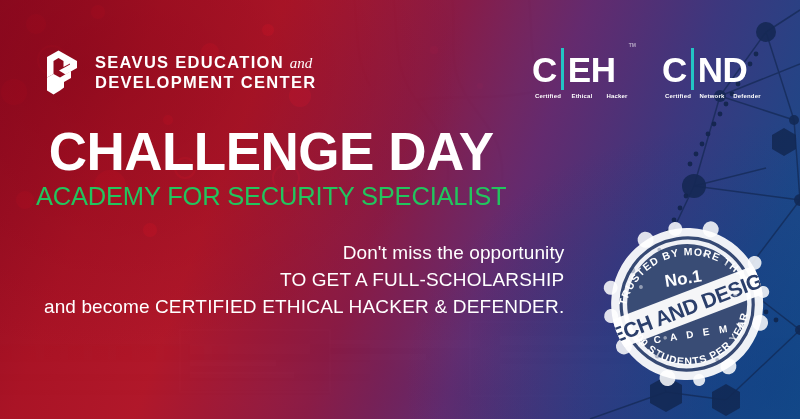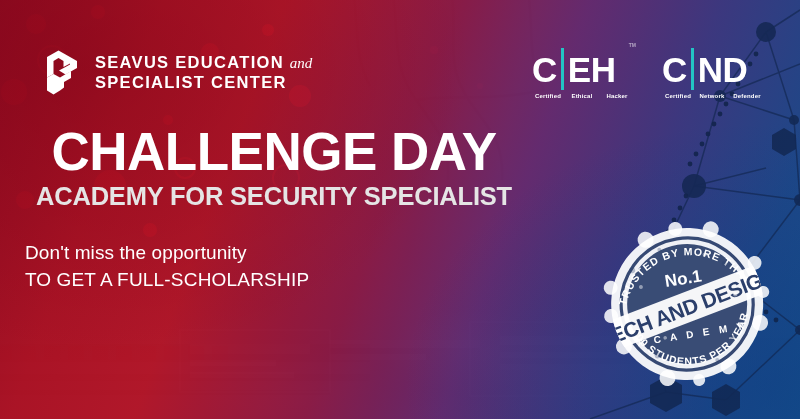--- a/index.html
+++ b/index.html
@@ -103,26 +103,26 @@
 
   
   .headline{position:absolute;left:36px;top:127px;}
   .h-main{
     color:#fff;font-size:53px;font-weight:800;letter-spacing:-0.5px;
     line-height:0.96;white-space:nowrap;
     font-stretch:expanded;
     text-align:center;
   }
   .h-sub{
-    color:#e5e5e5;font-size:25.5px;font-weight:700;letter-spacing:-0.2px;
+    color:#22c55e;font-size:25.5px;font-weight:400;letter-spacing:-0.2px;
     line-height:1.1;margin-top:4px;white-space:nowrap;
   }
 
   
-  .copy{position:absolute;left:25px;top:240px;color:#fff;}
+  .copy{position:absolute;left:44px;top:240px;color:#fff;text-align:right;}
   .copy-line{font-size:19px;line-height:1.42;white-space:nowrap;letter-spacing:.1px;}
   .copy-line.l1{font-weight:400;}
   .copy-line.l2{font-weight:400;}
   .copy-line.l3{font-weight:400;}
   .copy-line b{font-weight:400;letter-spacing:.2px;}
 
   
   .stamp{
     position:absolute;left:598px;top:218px;width:178px;height:170px;
     transform:rotate(-9deg);
@@ -274,21 +274,21 @@
         <path d="M34,9 L41,13 L41,20 L29.5,26.5 L23,22.5 L29.5,19 L34,16.5 Z"></path>
         <path d="M17.5,26 L24,29.5 L24,42.5 L17.5,46.5 L11,42.5 L11,29.5 Z"></path>
         <path d="M24,29.5 L35,23 L35,30 L28,34 L28,39.5 L24,42.5 Z"></path>
       </g>
     </svg>
     <div class="logo-text">
       <div class="logo-l1">
         <span>SEAVUS EDUCATION</span>
         <span class="logo-and">and</span>
       </div>
-      <div class="logo-l2">SPECIALIST CENTER</div>
+      <div class="logo-l2">DEVELOPMENT CENTER</div>
     </div>
   </div>
 
   <div class="certs">
 
     <div class="cert">
       <span class="cert-tm">TM</span>
       <div class="cert-main">
         <span class="cert-letter">C</span>
         <span class="cert-bar"></span>
@@ -318,20 +318,21 @@
   </div>
 
   <div class="headline">
     <div class="h-main">CHALLENGE DAY</div>
     <div class="h-sub">ACADEMY FOR SECURITY SPECIALIST</div>
   </div>
 
   <div class="copy">
     <div class="copy-line l1">Don't miss the opportunity</div>
     <div class="copy-line l2"><span>TO GET A </span><b>FULL-SCHOLARSHIP</b></div>
+    <div class="copy-line l3"><span>and become </span><b>CERTIFIED ETHICAL HACKER &amp; DEFENDER.</b></div>
   </div>
 
   <svg class="stamp" viewBox="0 0 178 170">
     <defs>
       <path id="arcTop" d="M 24,92 A 66,66 0 0 1 154,92"></path>
       <path id="arcBot" d="M 28,96 A 62,62 0 0 0 150,96"></path>
       <clipPath id="stampClip">
           <circle cx="89" cy="86" r="76"></circle>
         </clipPath>
     </defs>

